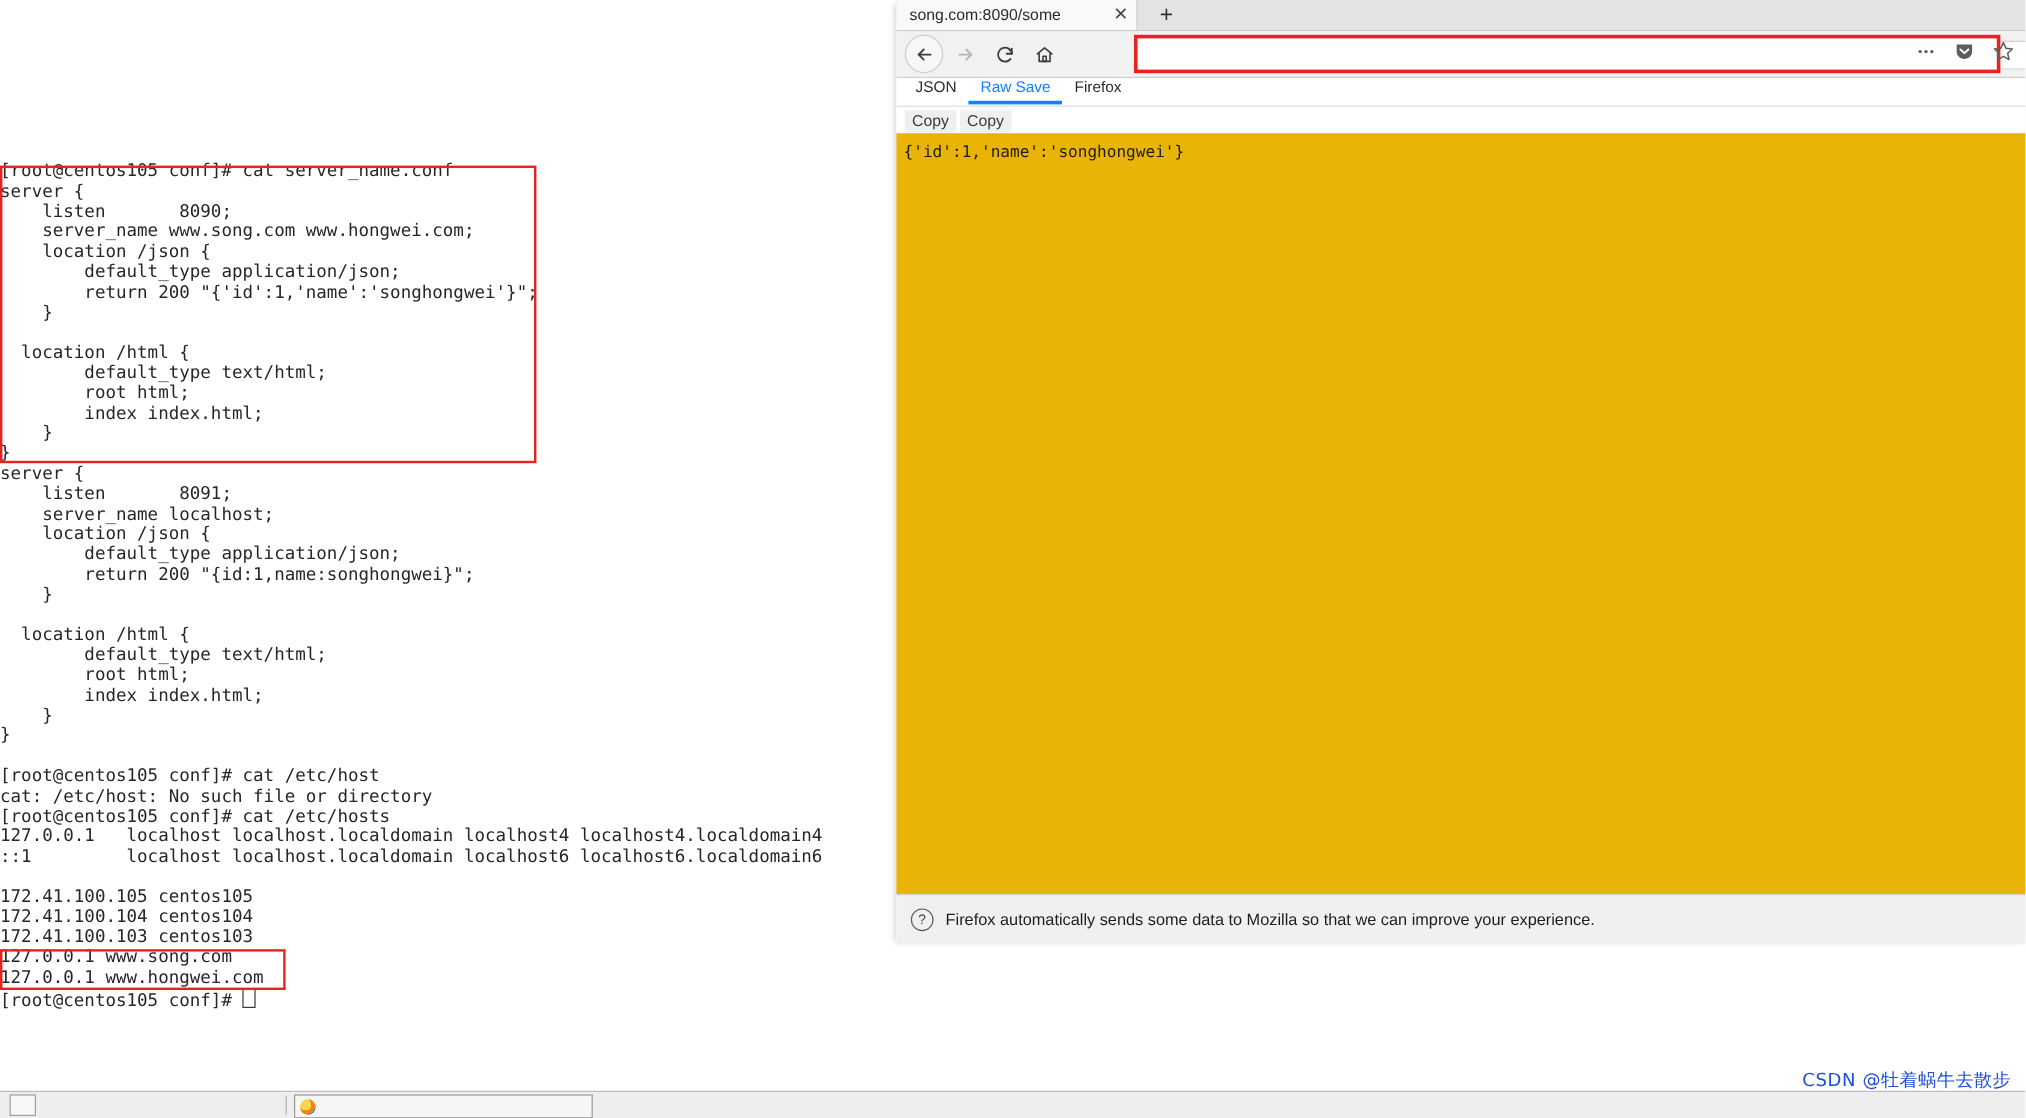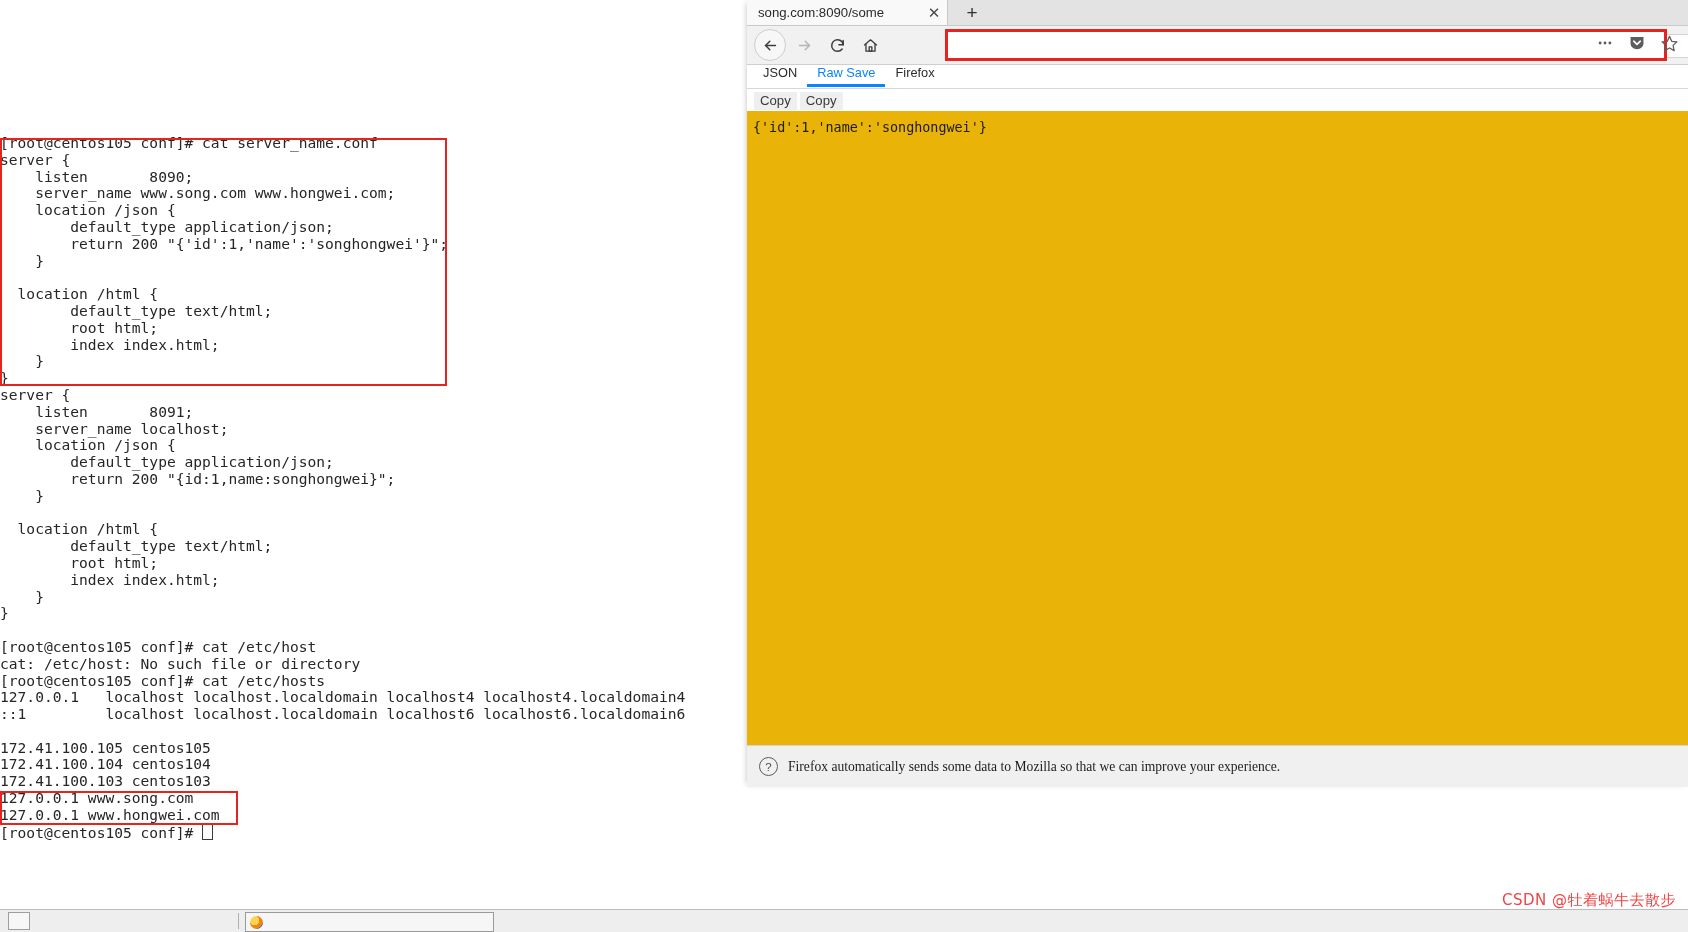--- a/index.html
+++ b/index.html
@@ -139,26 +139,26 @@
   .notifbar {
     position: absolute; left: 0; right: 0; bottom: 0; height: 41px;
     background: #f0f0f0; border-top: 1px solid #d2d2d2;
     display: flex; align-items: center; padding-left: 12px; gap: 10px;
   }
   .notif-icon {
     width: 17px; height: 17px; border: 1.3px solid #5c5c5c; border-radius: 50%;
     display: flex; align-items: center; justify-content: center;
     font-size: 11.5px; color: #4a4a4a; flex: none;
   }
-  .notif-text { font-size: 13.6px; color: #1d1d1d; font-family: Liberation Serif, serif; }
+  .notif-text { font-size: 13.6px; color: #1d1d1d; }
 
   
   #watermark {
     position: absolute; right: 12px; bottom: 22px;
-    font-size: 15px; color: #ef4444;
+    font-size: 15px; color: #1d4ed8;
     font-family: "DejaVu Sans", sans-serif;
     letter-spacing: .5px;
     user-select: none;
   }
 
   
   #taskbar {
     position: absolute; left: 0; bottom: 0; width: 1688px; height: 22px;
     background: #efeeee; border-top: 1px solid #bcbcbc;
     display: flex; align-items: center;

